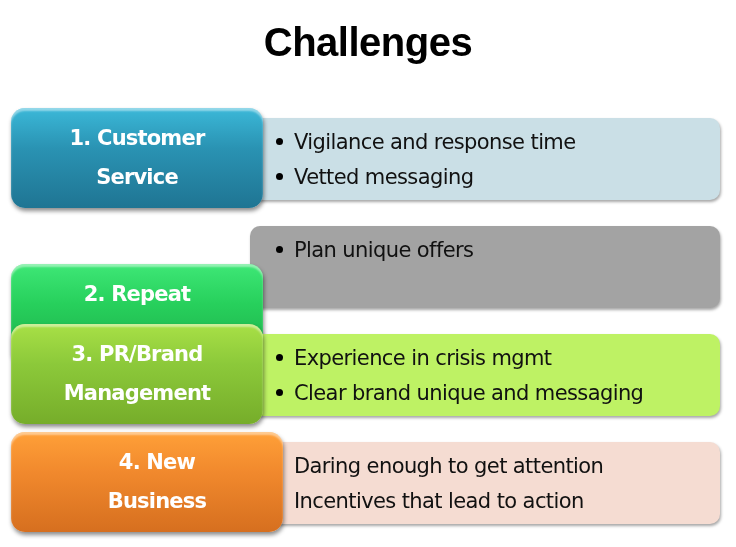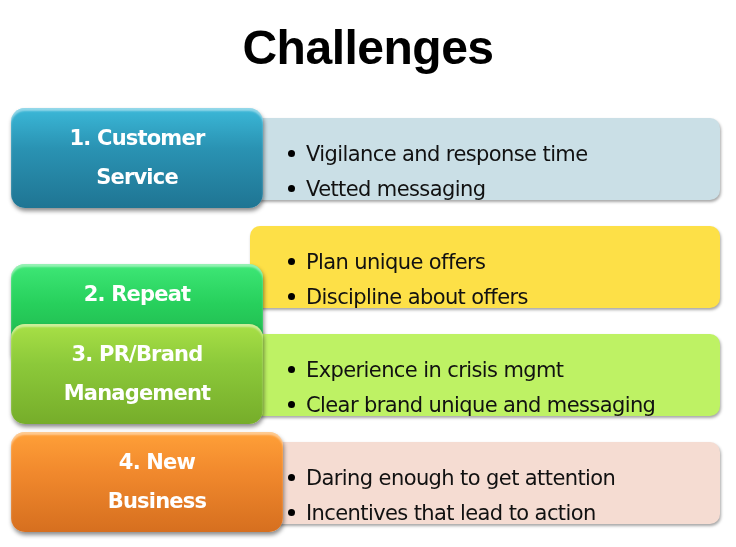--- a/index.html
+++ b/index.html
@@ -3,30 +3,30 @@
 <meta charset="utf-8">
 <style>
   html, body { margin: 0; padding: 0; }
   body {
     width: 736px; height: 547px; background: #ffffff; position: relative; overflow: hidden;
     font-family: "DejaVu Sans", "Liberation Sans", sans-serif;
   }
   .title {
     position: absolute; left: 0; top: 20px; width: 736px; text-align: center;
     font-family: "Liberation Sans", "DejaVu Sans", sans-serif;
-    font-weight: bold; font-size: 48px; color: #000; letter-spacing: -0.5px;
+    font-weight: bold; font-size: 40px; color: #000; letter-spacing: -0.5px;
   }
   .row { position: absolute; left: 0; width: 736px; height: 104px; }
   .detail {
     position: absolute; left: 250px; top: 10px; width: 470px; height: 82px;
     border-radius: 10px;
     box-shadow: 1px 2px 3px rgba(0,0,0,0.35);
   }
   .detail ul {
-    list-style: none; margin: 12px; padding: 0;
+    list-style: none; margin: 0; padding: 0;
     position: absolute; left: 26px; top: 7px;
   }
   .detail li {
     font-size: 21px; line-height: 35px; color: #111; white-space: nowrap;
     font-family: "DejaVu Sans", sans-serif; letter-spacing: -0.6px;
   }
   .bullet { display: inline-block; width: 7px; height: 7px; border-radius: 50%; background: #000; margin-right: 11px; vertical-align: middle; position: relative; top: -2px; }
   .header-box {
     position: absolute; left: 11px; top: 0; width: 252px; height: 100px;
     border-radius: 14px;
@@ -35,21 +35,21 @@
   }
   .header-box span {
     font-family: "DejaVu Sans", sans-serif; font-size: 21px; line-height: 39px;
     letter-spacing: -0.8px; white-space: pre-line; display: block; font-weight: bold;
   }
   .hb1 { background: linear-gradient(#3bb8d8, #2a93b3 40%, #1f7593); }
   .hb2 { background: linear-gradient(#3ee776, #27d05c 40%, #1daa48); margin-top: 48px; }
   .hb3 { background: linear-gradient(#a8e046, #8cc93a 40%, #76ad2a); }
   .hb4 { background: linear-gradient(#ffa038, #f1892d 40%, #d66f1f); padding-left: 20px; }
   .d1 { background: #cadfe6; }
-  .d2 { background: #fde047; }
+  .d2 { background: #a3a3a3; }
   .d3 { background: #bef264; }
   .d4 { background: #f5dcd2; }
 </style>
 </head>
 <body>
 
 <div class="title">Challenges</div>
 
 <div class="row" style="top:108px;">
   <div class="detail d1">
@@ -61,21 +61,20 @@
   <div class="header-box hb1">
       <span>1. Customer
 Service</span>
     </div>
 </div>
 
 <div class="row" style="top:216px;">
   <div class="detail d2">
     <ul>
       <li><span class="bullet"></span><span>Plan unique offers</span></li>
-      <li><span class="bullet"></span><span>Discipline about offers</span></li>
     </ul>
   </div>
   <div class="header-box hb2">
       <span>2. Repeat
 Business</span>
     </div>
 </div>
 
 <div class="row" style="top:324px;">
   <div class="detail d3">

